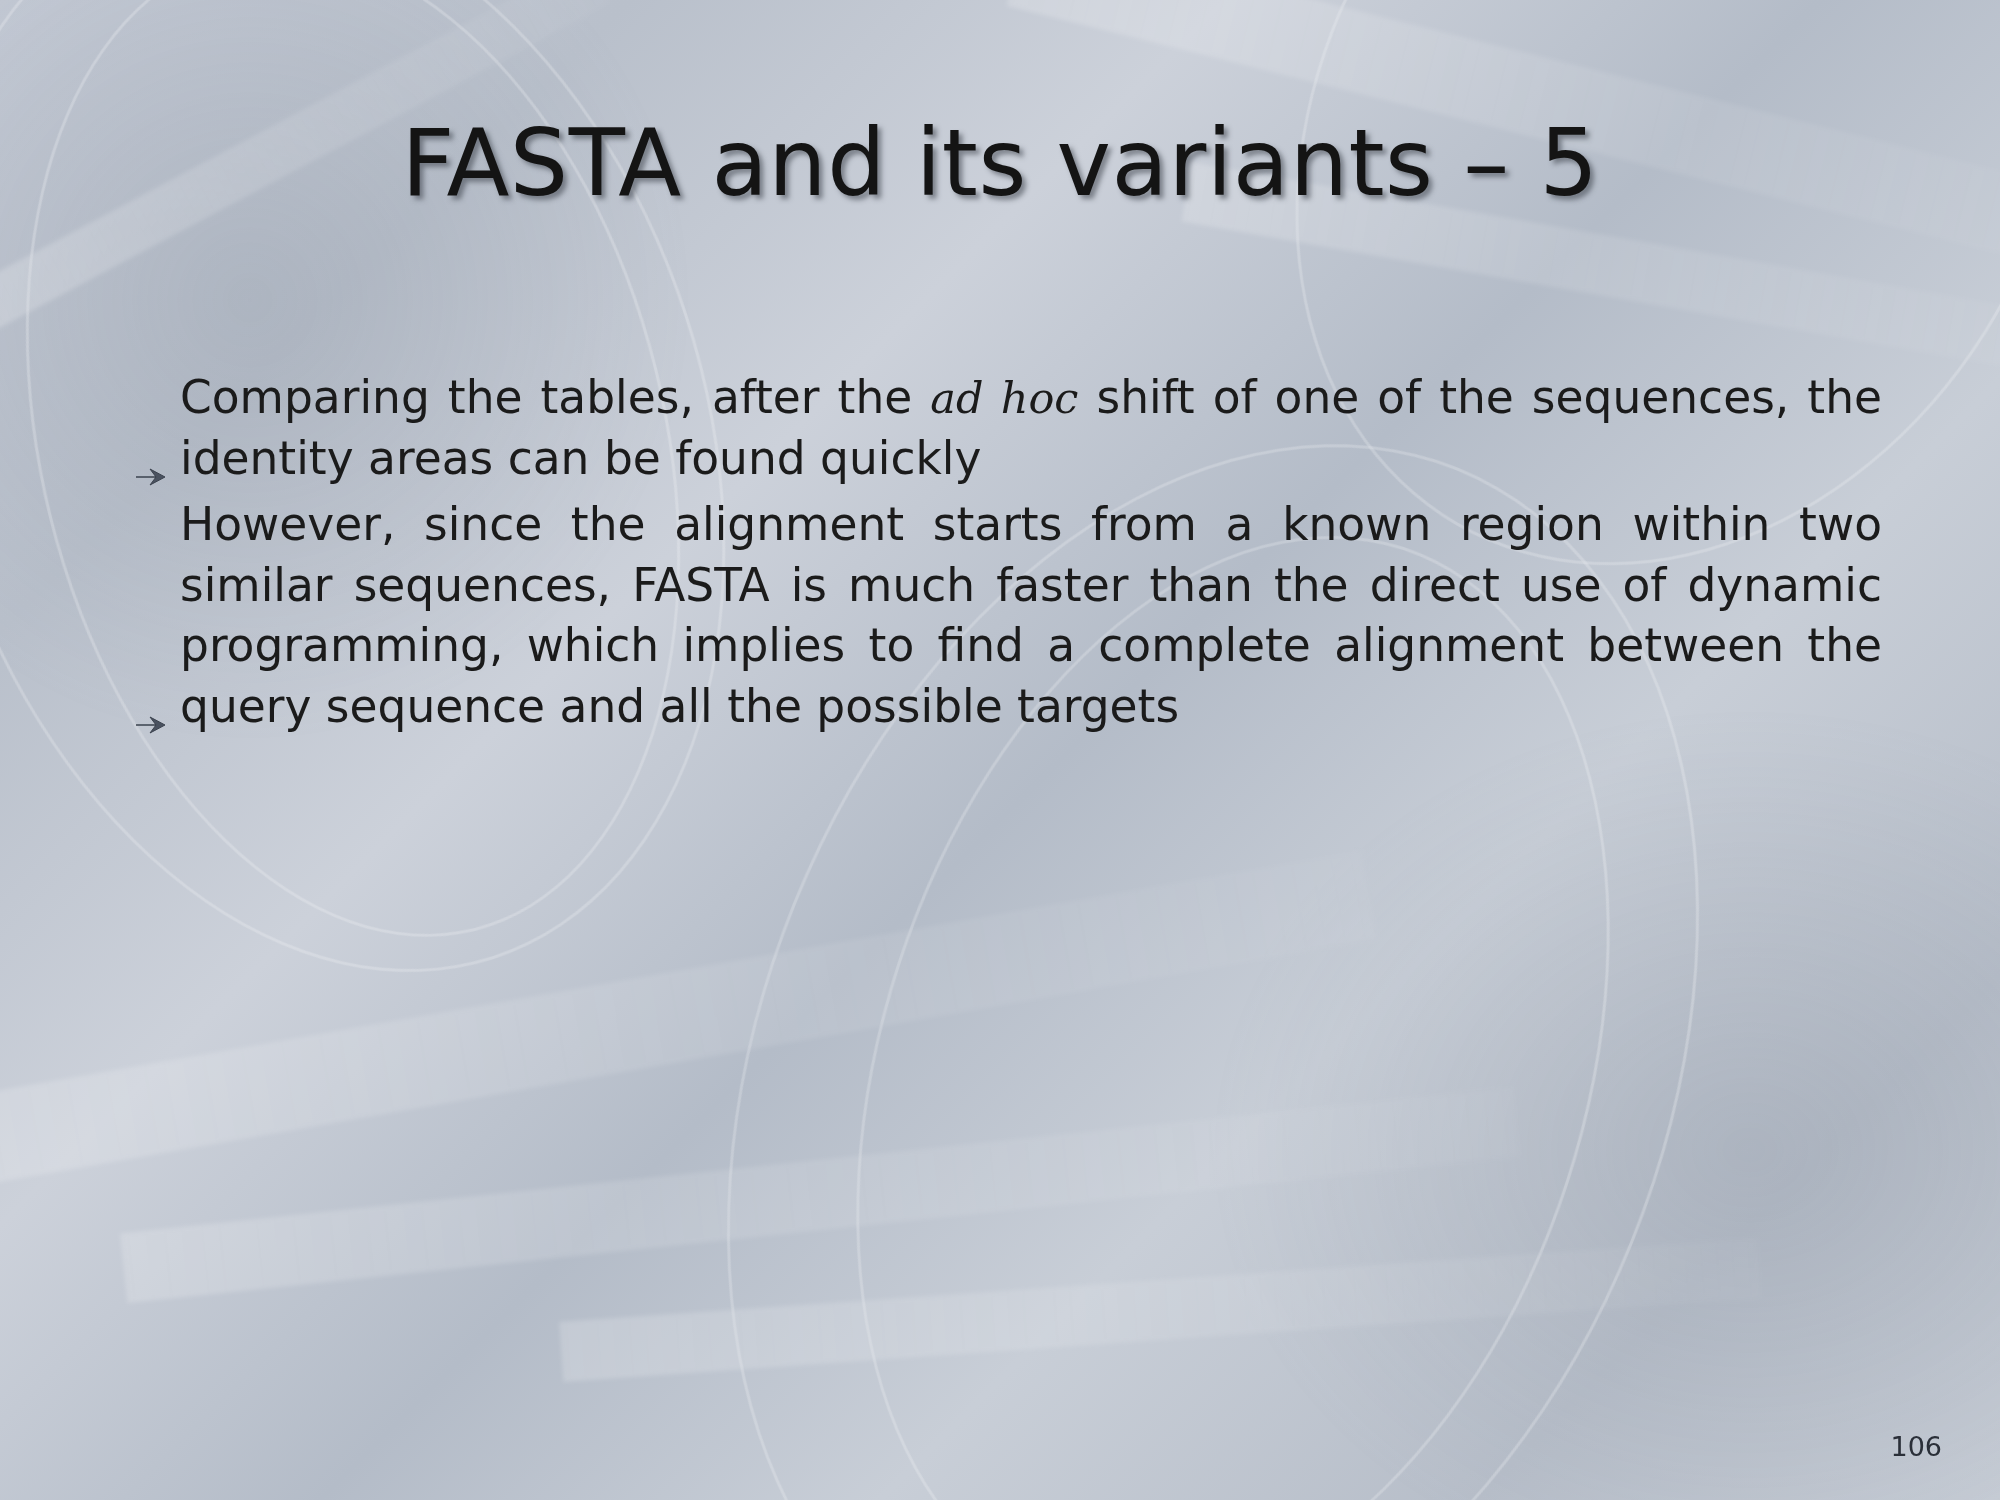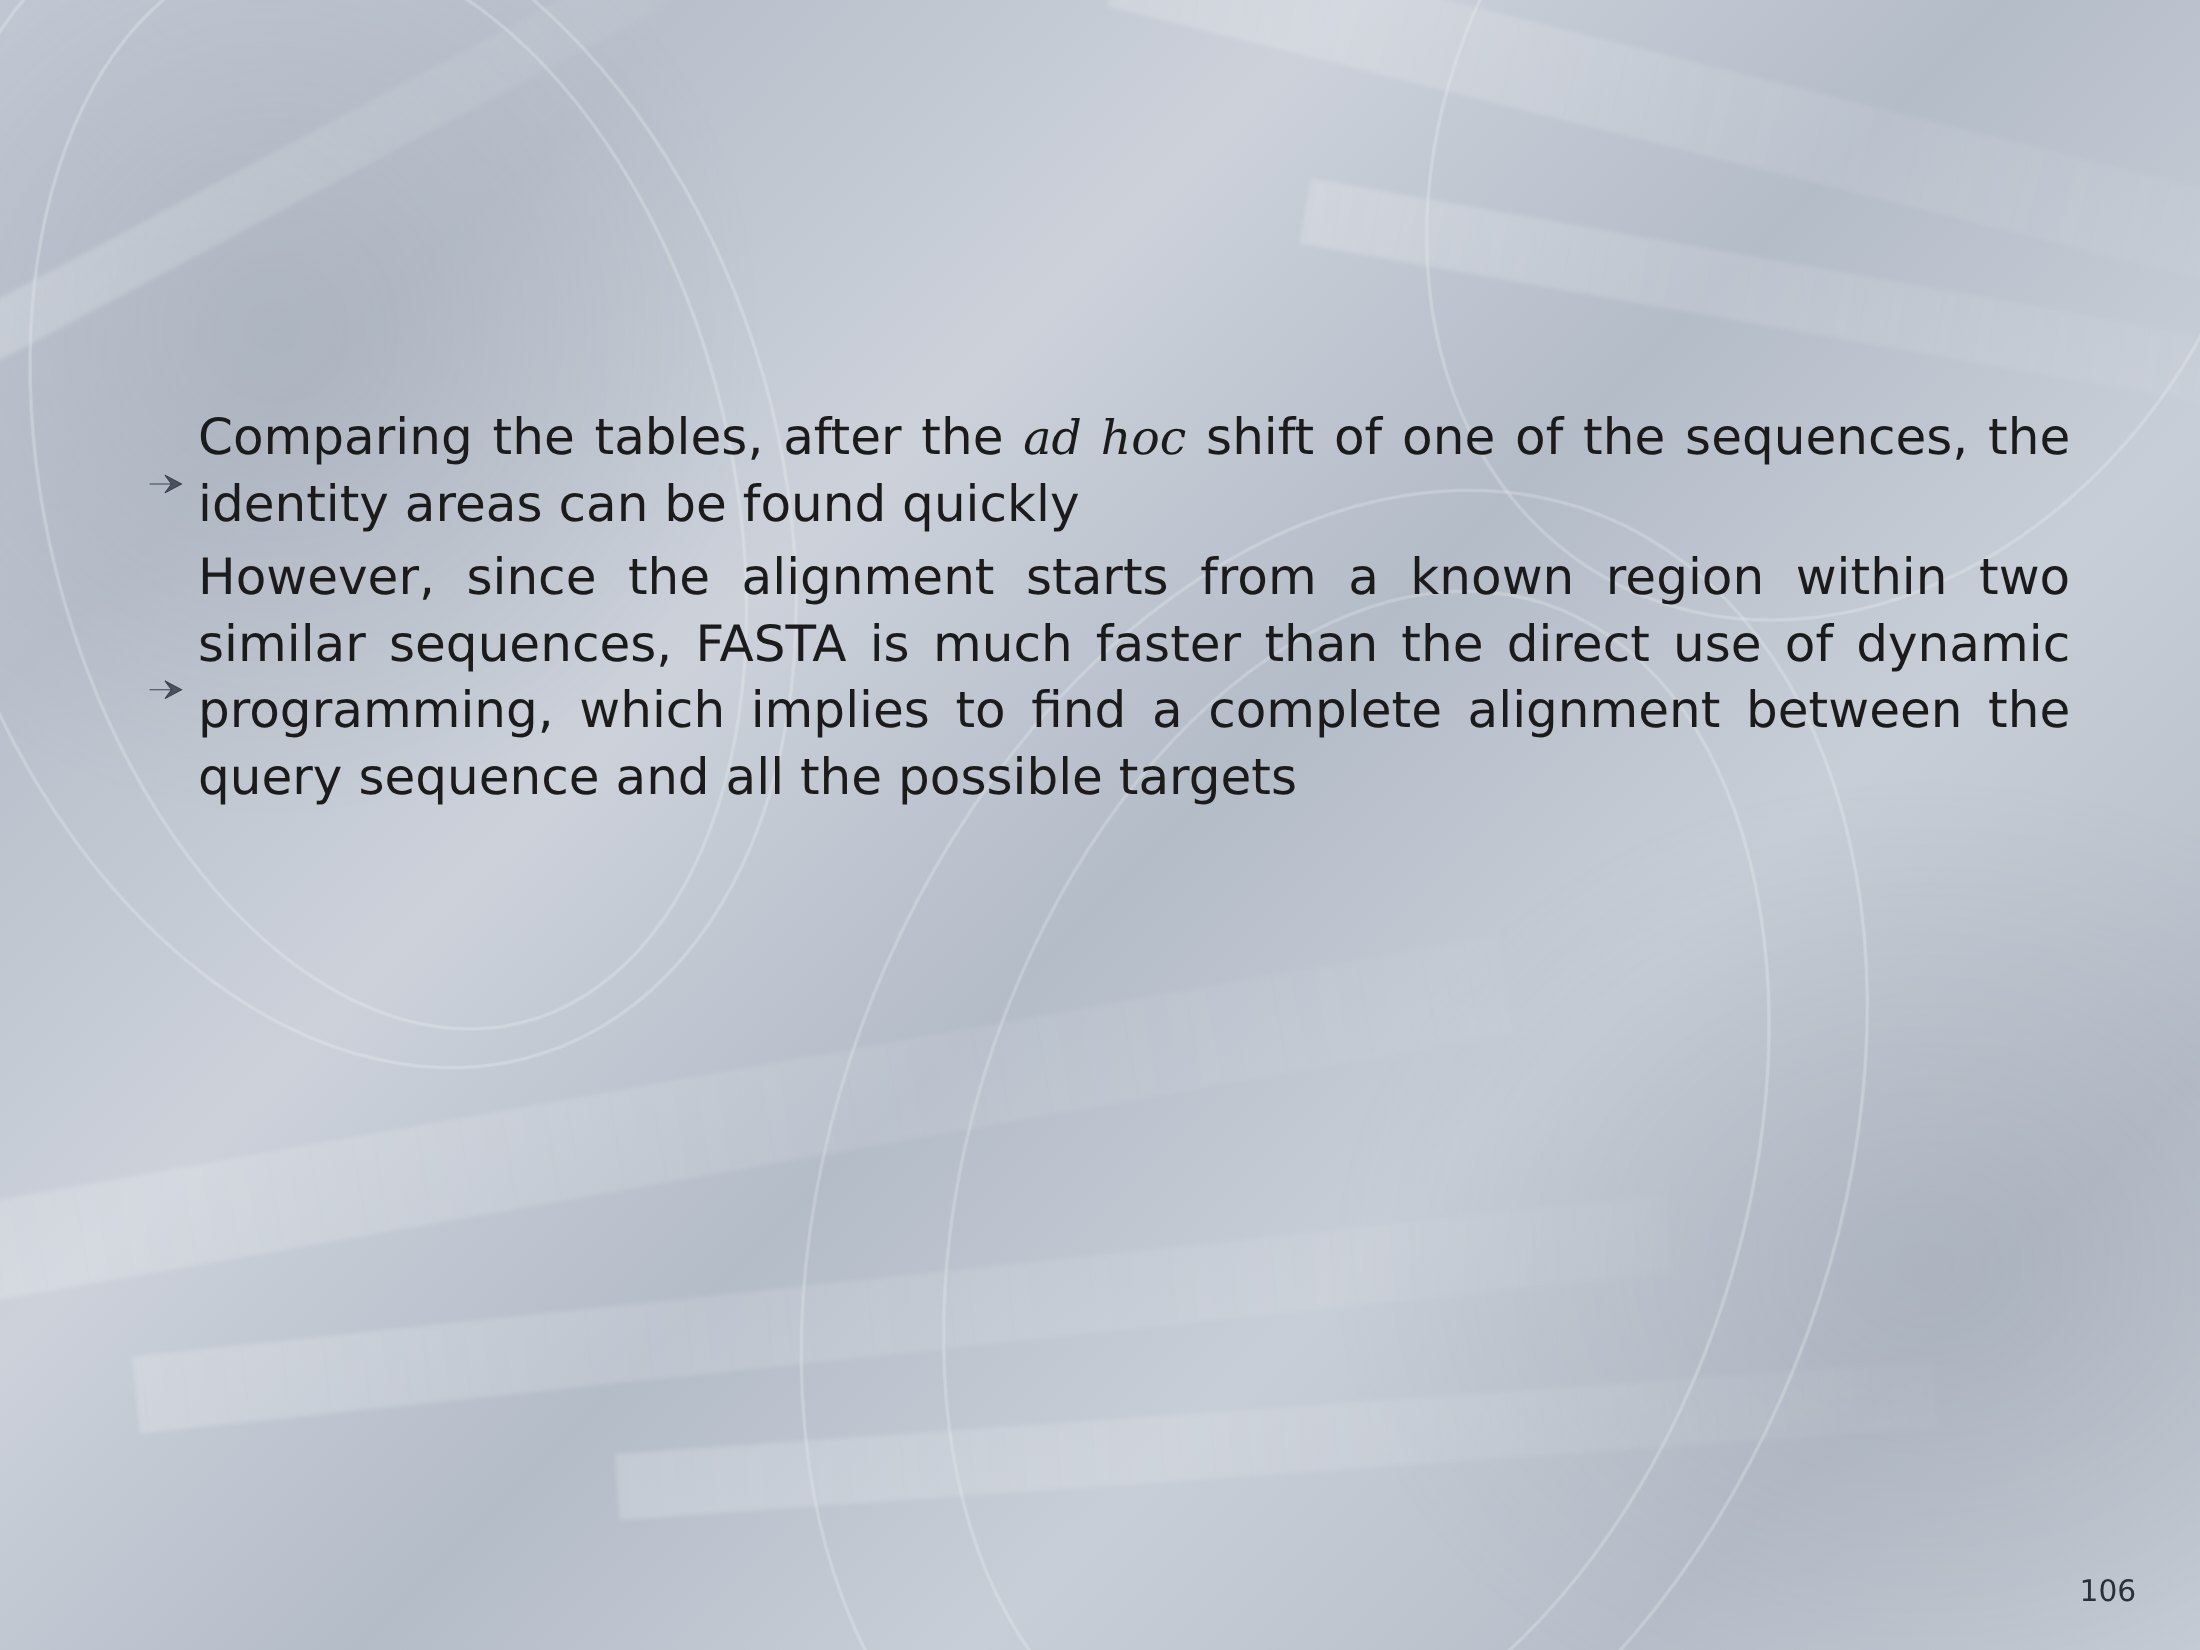--- a/index.html
+++ b/index.html
@@ -61,21 +61,21 @@
 
   .body-block {
     position: absolute;
     left: 122px;
     right: 118px;
     top: 368px;
   }
 
   .bullet-row {
     display: flex;
-    align-items: center;
+    align-items: flex-end;
     margin-bottom: 6px;
   }
   .bullet-marker {
     flex: 0 0 auto;
     width: 58px;
     padding-top: 22px;
     display: flex;
     justify-content: center;
   }
   .bullet-text {
@@ -114,20 +114,21 @@
     <div class="helix" style="left:880px; top:520px; width:700px; height:1100px; transform: rotate(18deg);"></div>
     <div class="helix" style="left:1320px; top:-320px; width:720px; height:900px; transform: rotate(30deg);"></div>
     <div class="band" style="left:-120px; top:980px; width:1500px; height:90px; transform: rotate(-10deg);"></div>
     <div class="band" style="left:120px; top:1160px; width:1400px; height:70px; transform: rotate(-6deg);"></div>
     <div class="band" style="left:1000px; top:60px; width:1100px; height:80px; transform: rotate(14deg);"></div>
     <div class="band" style="left:1180px; top:240px; width:900px; height:60px; transform: rotate(10deg);"></div>
     <div class="band" style="left:-60px; top:120px; width:700px; height:50px; transform: rotate(-28deg);"></div>
     <div class="band" style="left:560px; top:1280px; width:1200px; height:60px; transform: rotate(-4deg);"></div>
   </div>
 
+  <h1 class="h1">FASTA and its variants – 5</h1>
 
   <div class="body-block">
 
     <div class="bullet-row">
       <span class="bullet-marker">
         <svg width="34" height="24" viewBox="0 0 34 24" aria-hidden="true">
           <path d="M2 12 L22 12 L16 4 L31 12 L16 20 L22 12 Z" fill="#4a5260" stroke="#3b424e" stroke-width="1"></path>
         </svg>
       </span>
       <div class="bullet-text">

